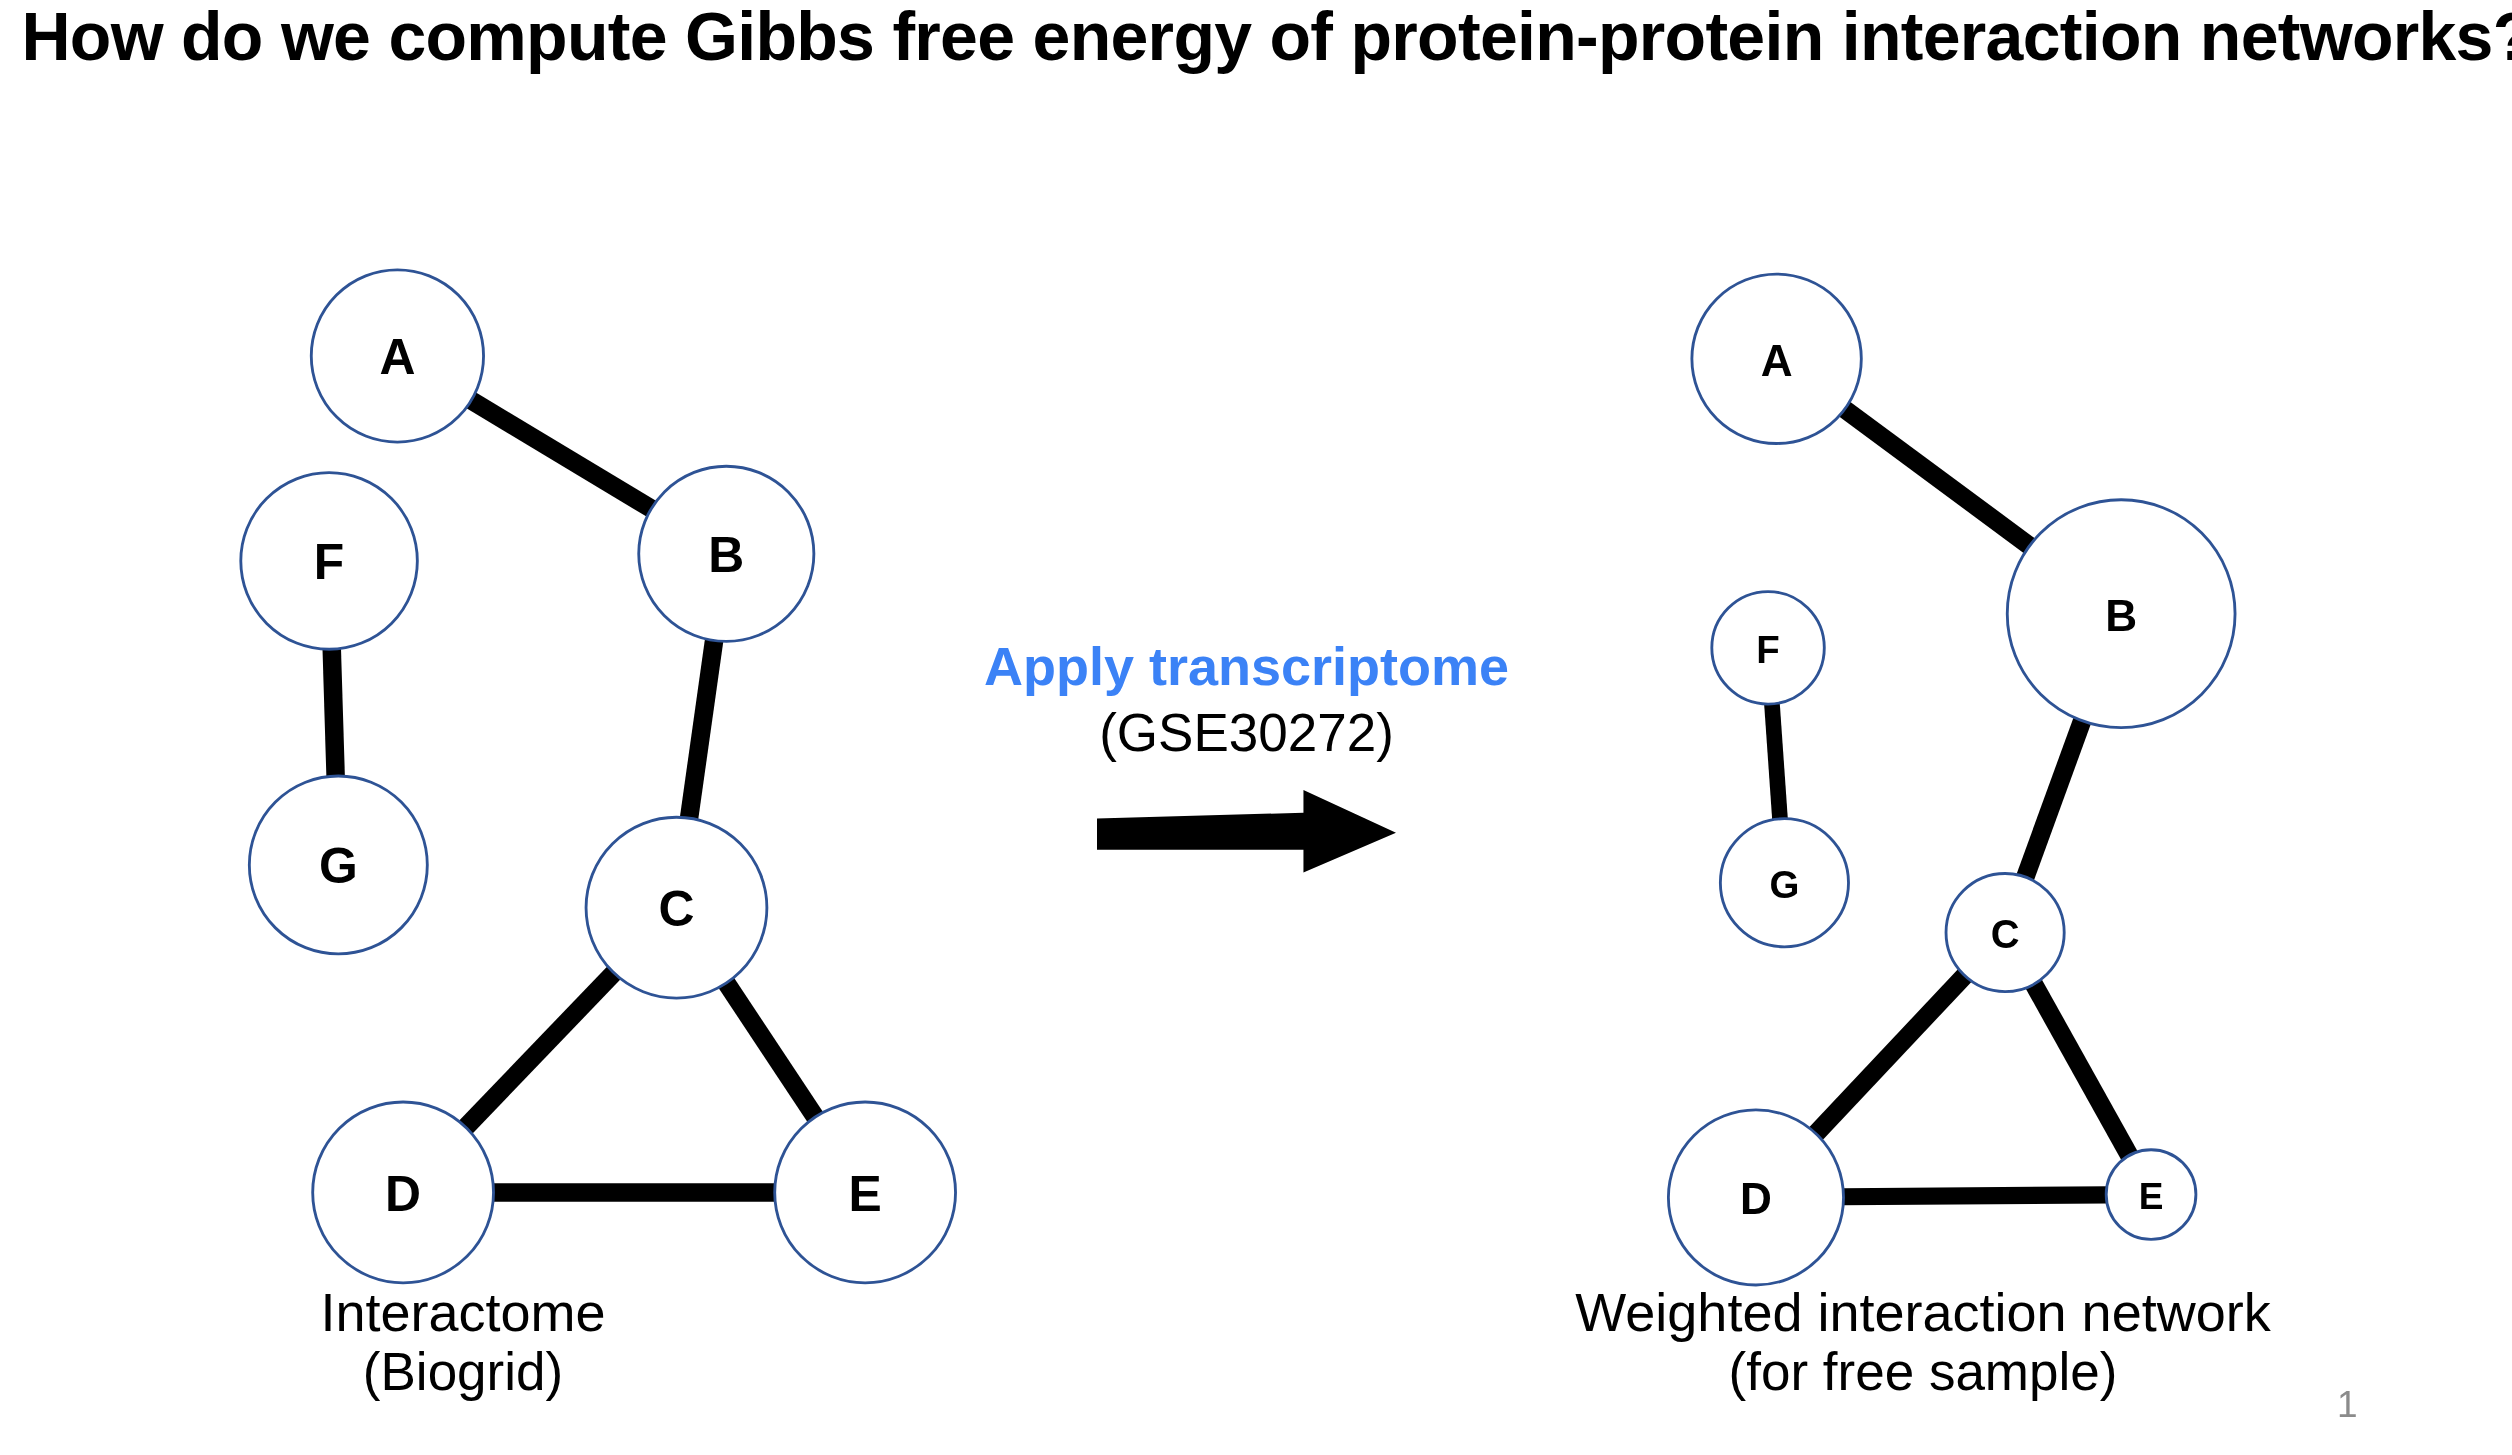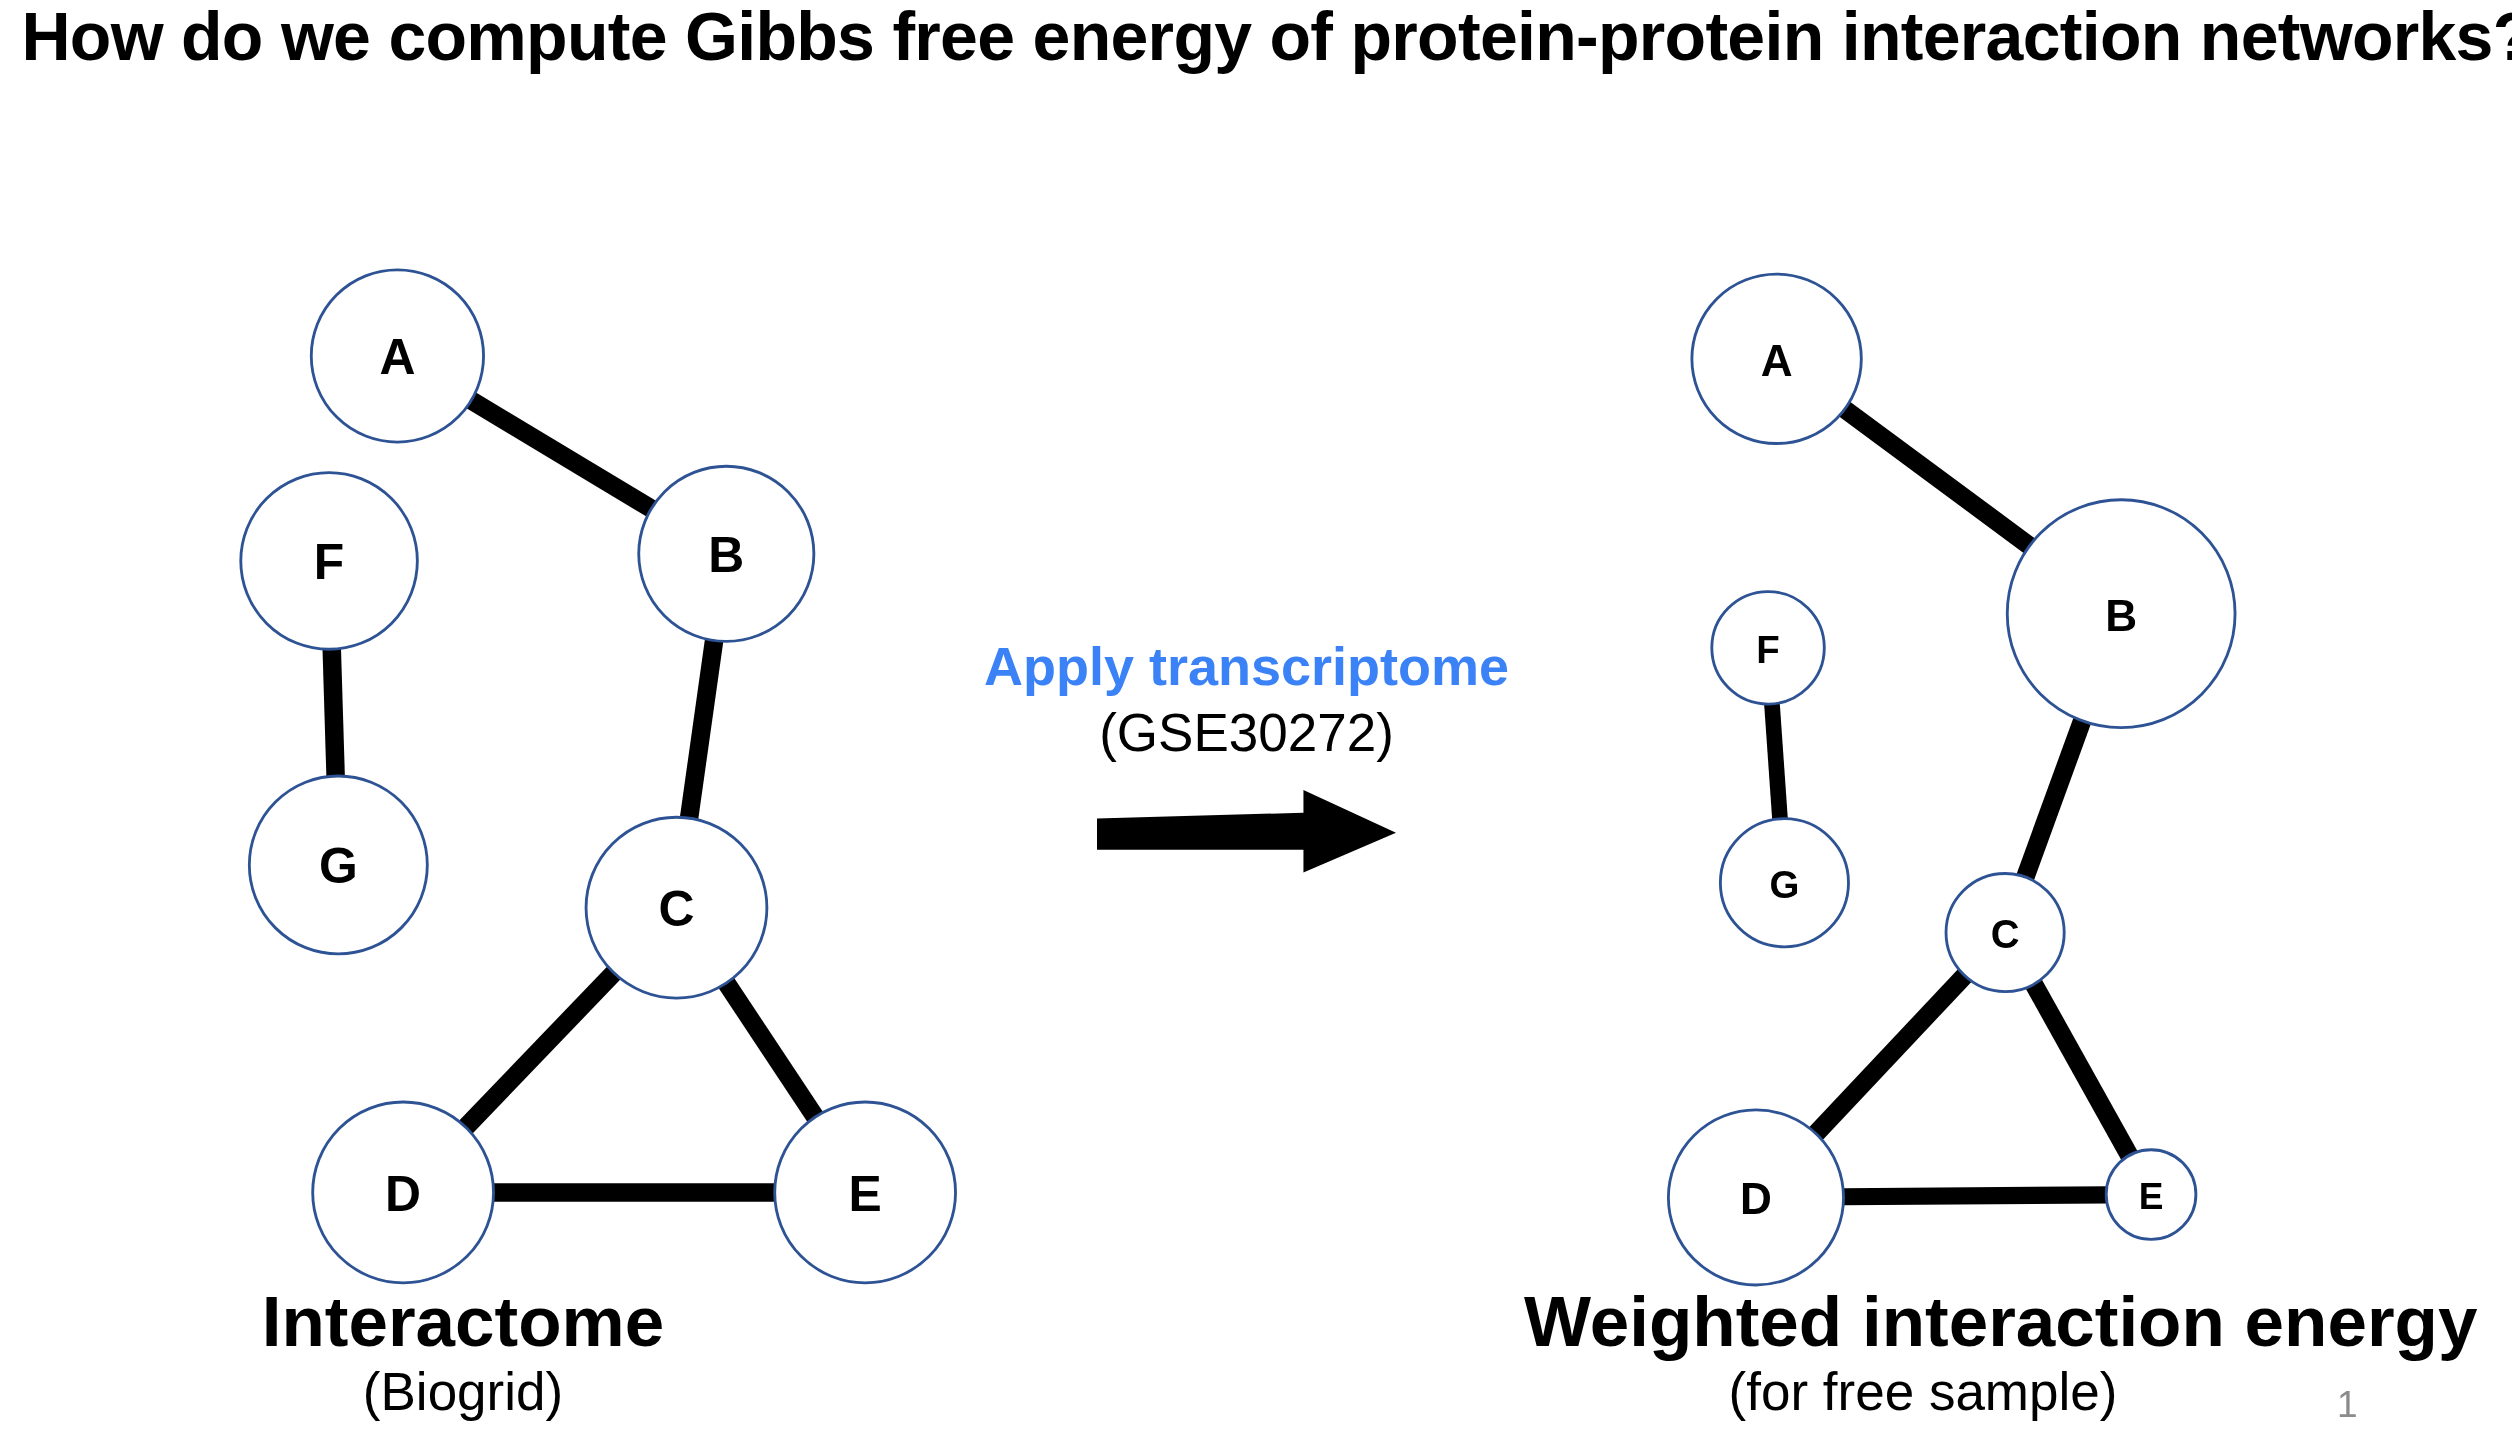--- a/index.html
+++ b/index.html
@@ -57,22 +57,22 @@
 
   
   .caption {
     position: absolute;
     text-align: center;
     color: #000000;
     line-height: 1.12;
   }
   .caption .cap-main {
     display: block;
-    font-size: 71px;
-    font-weight: bold;
+    font-size: 54px;
+    font-weight: normal;
     white-space: nowrap;
   }
   .caption .cap-sub {
     display: block;
     font-size: 53px;
     font-weight: normal;
     white-space: nowrap;
     text-align: center;
   }
 
@@ -211,20 +211,20 @@
           <text x="2465" y="1684" font-size="62" class="node-label">D</text>
         </g>
         <g>
           <circle cx="3020" cy="1678" r="63" class="node-circle"></circle>
           <text x="3020" y="1680" font-size="52" class="node-label">E</text>
         </g>
       </svg>
   </div>
 
   <div class="caption" id="right-caption" style="left:1524px; top:1282px; width:798px;">
-    <span class="cap-main">Weighted interaction energy</span>
+    <span class="cap-main">Weighted interaction network</span>
     <span class="cap-sub">(for free sample)</span>
   </div>
 
   <div id="page-number">1</div>
 
 </div>
 
 
 </body></html>

